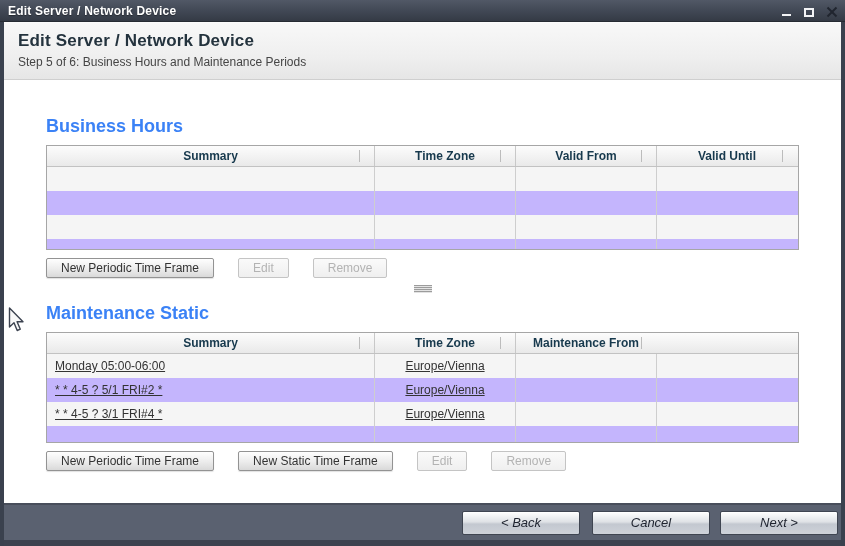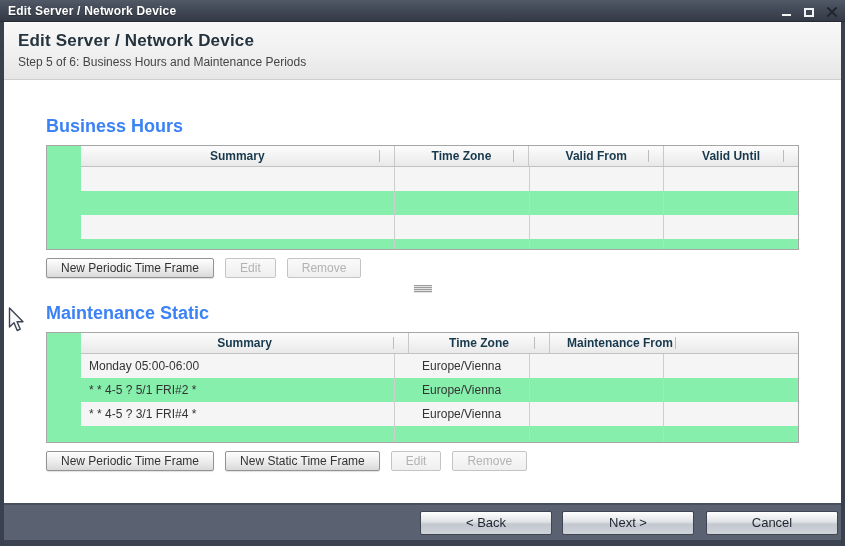--- a/index.html
+++ b/index.html
@@ -48,21 +48,21 @@
   .page-title { font-size:17px; font-weight:bold; color:#24333e; letter-spacing:.2px; }
   .page-subtitle { font-size:12px; color:#454545; margin-top:4px; }
 
   
   .content { flex:1; background:#fff; padding:0 42px; position:relative; }
   .section-title { font-size:18px; font-weight:bold; color:#3b82f6; }
   .st-1 { margin-top:36px; }
   .st-2 { margin-top:7px; }
 
   
-  .grid { border:1px solid #a6a6a6; margin-top:8px; background:#86efac;padding-left:34px; }
+  .grid { border:1px solid #a6a6a6; margin-top:8px; background:#c4b5fd; }
   .grid-header { display:flex; height:21px;
     background:linear-gradient(to bottom,#fcfcfc 0%, #f2f2f2 55%, #e9e9e9 100%);
     border-bottom:1px solid #c2c2c2;
   }
   .hcell {
     position:relative;
     display:flex; align-items:center; justify-content:center;
     font-weight:bold; color:#17394d; font-size:12px;
     border-left:1px solid #c8c8c8;
     white-space:nowrap; overflow:hidden;
@@ -74,27 +74,27 @@
   }
   .col-summary { width:327px; }
   .col-std { width:141px; }
   .grid-row { display:flex; height:24px; }
   .grid-row.alt  { background:#f5f5f5; }
   .grid-row.part { height:10px; }
   .grid-row.part2 { height:16px; }
   .cell {
     display:flex; align-items:center;
     border-left:1px solid #cecece;
-    overflow:hidden; white-space:nowrap; color:#333;
+    overflow:hidden; white-space:nowrap; color:#333;text-decoration:underline;
   }
   .cell:first-child { border-left:none; padding-left:8px; }
   .cell.center { justify-content:center; padding-left:0; }
 
   
-  .btn-row { display:flex; margin-top:8px; gap:11px; }
+  .btn-row { display:flex; margin-top:8px; gap:24px; }
   .btn {
     height:20px; padding:0 14px;
     font-family:"Liberation Sans","DejaVu Sans",sans-serif;
     font-size:12px; color:#333;
     background:linear-gradient(to bottom,#fefefe 0%, #ececec 55%, #d9d9d9 100%);
     border:1px solid #939393; border-radius:2px;
     box-shadow:0 1px 1px rgba(0,0,0,.12);
     cursor:pointer;
   }
   .btn.disabled {
@@ -116,27 +116,28 @@
   
   .footer {
     height:43px;
     background:#5a6170;
     border-top:2px solid #484e5b;
     border-bottom:6px solid #3c424f;
     display:flex; align-items:center; justify-content:flex-end;
     padding-right:3px;
   }
   .fbtn {
-    width:132px; height:24px;
+    width:118px; height:24px;
     font-family:"Liberation Sans","DejaVu Sans",sans-serif;
     font-size:13px; color:#1f2430;
     background:linear-gradient(to bottom,#ffffff 0%, #dfe2e6 45%, #c3c8d0 55%, #ced2d9 100%);
     border:1px solid #3f4551; border-radius:2px;
     box-shadow:inset 0 1px 0 rgba(255,255,255,.8);
     cursor:pointer;
+    font-style:italic;
   }
   .fbtn + .fbtn { margin-left:10px; }
   .fbtn.cancel { margin-left:12px; }
 
   
   .cursor { position:absolute; left:8px; top:307px; pointer-events:none; z-index:50; }
 </style>
 </head>
 <body>
 
@@ -252,22 +253,22 @@
         <button class="btn">New Periodic Time Frame</button>
         <button class="btn">New Static Time Frame</button>
         <button class="btn disabled">Edit</button>
         <button class="btn disabled">Remove</button>
       </div>
 
     </div>
 
     <div class="footer">
       <button class="fbtn">&lt; Back</button>
+      <button class="fbtn cancel">Cancel</button>
       <button class="fbtn">Next &gt;</button>
-      <button class="fbtn cancel">Cancel</button>
     </div>
 
   </div>
 
   <svg class="cursor" width="18" height="27" viewBox="0 0 18 27">
     <path d="M1.5 1 L1.5 20 L6 15.8 L9.2 23.5 L12.3 22.2 L9.1 14.7 L15 14.7 Z" fill="#f8f8f8" stroke="#3c4350" stroke-width="1.4" stroke-linejoin="round"></path>
   </svg>
 
 </div>
 

